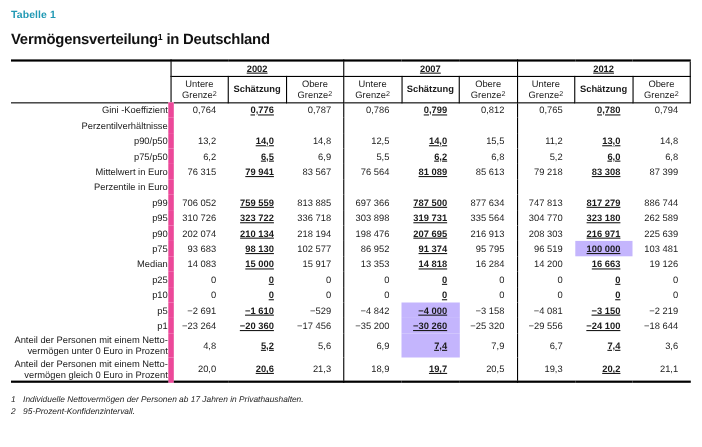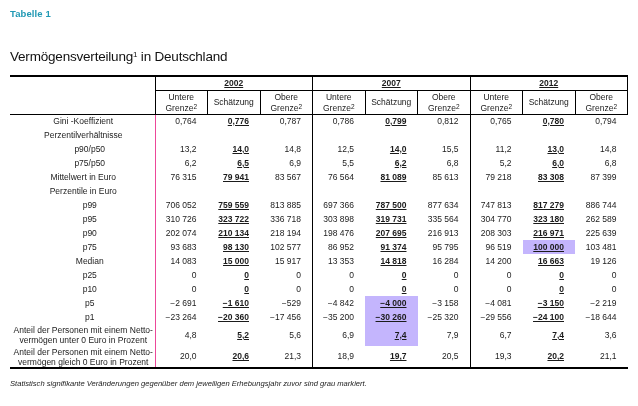--- a/index.html
+++ b/index.html
@@ -1,43 +1,43 @@
 <!DOCTYPE html>
 <html><head>
 <meta charset="utf-8">
 <style>
   * { margin:0; padding:0; box-sizing:border-box; }
   html,body { width:638px; height:406px; overflow:hidden; background:#ffffff;
               font-family:"Liberation Sans", sans-serif; color:#1b1b1b; }
   .page { padding:8px 2px 0 10px; }
 
   .kicker { font-size:9.5px; font-weight:bold; letter-spacing:.1px; }
-  .title  { margin-top:30px; font-size:13.5px; font-weight:normal; letter-spacing:-.2px; color:#111; }
+  .title  { margin-top:9px; font-size:13.5px; font-weight:bold; letter-spacing:-.2px; color:#111; }
   .title sup { font-size:8px; vertical-align:4px; }
 
   table { border-collapse:collapse; table-layout:fixed; width:618px; margin-top:11px;
           border-top:2px solid #000; border-bottom:2px solid #000; }
   col.c-label { width:145px; }
   col.c-num   { width:52.5px; }
 
   th, td { font-size:8.5px; font-weight:normal; vertical-align:middle; }
 
   thead th.year { height:14px; text-align:center; font-weight:bold;
                   border-left:1px solid #000; border-right:1px solid #000;
                   border-bottom:1px solid #000;text-decoration:underline; }
   thead th.sub  { height:24px; text-align:center; line-height:10px;
                   border-left:1px solid #000; border-right:1px solid #000;
                   border-bottom:1.5px solid #000; }
-  thead th.sub.est { font-weight:normal; }
+  thead th.sub.est { font-weight:bold; }
   thead th.corner { border-right:1px solid #000; border-bottom:1.5px solid #000; }
   thead sup { font-size:6.5px; vertical-align:2px; }
 
   tbody td { height:14px; line-height:11px; }
   tbody tr.tall td { height:22px; }
-  td.label { text-align:center; padding-left:2px; border-right:1px solid #ec4899; line-height:10px; }
+  td.label { text-align:right; padding-left:2px; border-right:5px solid #ec4899; line-height:10px; }
   td.label.indent { padding-left:15px; }
   td.num   { text-align:right; padding-right:11px; white-space:nowrap; }
   td.num.est { font-weight:bold;text-decoration:underline; }
   td.num.group-start { border-left:1px solid #000;margin-left:44px; }
   td.hl { background:#c4b5fd; }
 
   .notes { margin-top:9px; font-size:7.6px; font-style:italic; line-height:11px; color:#222; }
   .fn-num { display:inline-block; width:11px; font-style:italic; }
 </style>
 </head>
@@ -283,16 +283,17 @@
           <td class="num est">19,7</td>
           <td class="num">20,5</td>
           <td class="num group-start">19,3</td>
           <td class="num est">20,2</td>
           <td class="num">21,1</td>
         </tr>
       </tbody>
   </table>
 
   <div class="notes">
-    <div><span>Statistisch signifikante Veränderungen gegenüber dem jeweiligen Erhebungsjahr zuvor sind grau markiert.</span></div>
+    <div><span class="fn-num">1</span><span>Individuelle Nettovermögen der Personen ab 17 Jahren in Privathaushalten.</span></div>
+    <div><span class="fn-num">2</span><span>95-Prozent-Konfidenzintervall.</span></div>
   </div>
 
 </div>
 
 </body></html>

